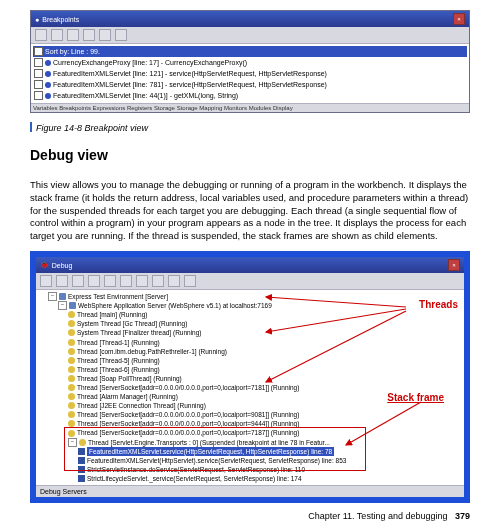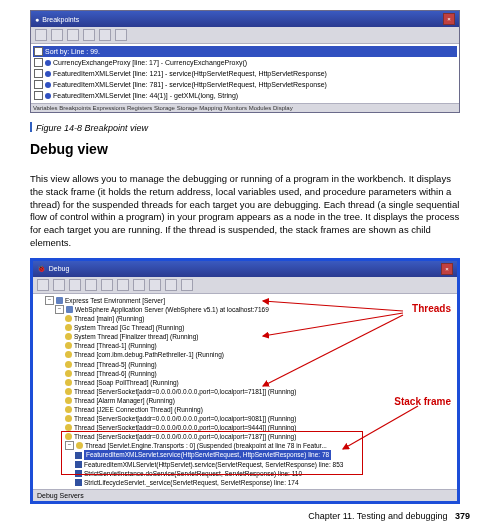--- a/index.html
+++ b/index.html
@@ -1,31 +1,31 @@
 <!DOCTYPE html>
 <html><head>
 <meta charset="utf-8">
 <style>
 body { margin:0; padding:0; font-family:Arial,Helvetica,sans-serif; background:#fff; width:500px; height:529px; overflow:hidden; }
-.page { padding:10px 40px 10px 30px; }
+.page { padding:10px 30px 10px 30px; }
 .win { border:1px solid #6a6a8a; background:#e8e8f0; margin-bottom:4px; font-size:7px; }
 .titlebar { background:linear-gradient(#3a5ac0,#2a3a90); color:#fff; padding:2px 4px; display:flex; align-items:center; gap:3px; }
 .titlebar .close { margin-left:auto; width:10px; height:10px; background:#c04040; border:1px solid #803030; display:flex; align-items:center; justify-content:center; font-size:6px; color:#fff; }
 .toolbar { background:#d8d8e0; padding:2px 4px; border-bottom:1px solid #b0b0c0; display:flex; gap:4px; }
 .tb-btn { width:10px; height:10px; background:#e0e0e8; border:1px solid #a0a0b0; }
 .content { background:#fff; padding:2px; }
 .bp-line { display:flex; align-items:center; gap:2px; padding:1px; }
 .bp-dot { width:6px; height:6px; border-radius:50%; background:#3050c0; flex-shrink:0; }
 .bp-check { width:7px; height:7px; border:1px solid #666; background:#fff; flex-shrink:0; }
 .tabs { background:#d8d8e0; border-top:1px solid #b0b0c0; padding:1px 2px; font-size:6px; color:#333; }
 .caption { font-style:italic; font-size:9px; margin:4px 0 10px 0; }
 .blue-bar { display:inline-block; width:2px; height:10px; background:#3060c0; vertical-align:middle; margin-right:4px; }
-h2 { font-size:14px; font-weight:bold; margin:6px 0 4px 0; }
+h2 { font-size:14px; font-weight:bold; margin:12px 0 4px 0; }
 .body-text { font-size:9.5px; line-height:1.35; margin:16px 0 8px 0; }
-.debug-win { border:3px solid #1d4ed8; background:#c4b5fd; font-size:7px; position:relative; }
+.debug-win { border:6px solid #1d4ed8; background:#c4b5fd; font-size:7px; position:relative; }
 .tree { background:#fff; padding:2px 4px; font-family:Arial; font-size:6.5px; line-height:1.4; }
 .tree-line { white-space:nowrap; display:flex; align-items:center; gap:2px; }
 .ind1 { padding-left:8px; } .ind2 { padding-left:18px; } .ind3 { padding-left:28px; } .ind4 { padding-left:38px; }
 .tree-icon { width:7px; height:7px; flex-shrink:0; }
 .icon-srv { background:#6080c0; border-radius:1px; }
 .icon-thr { background:#e0c040; border-radius:50%; }
 .icon-frm { background:#3050a0; }
 .exp { width:7px; height:7px; border:1px solid #888; background:#fff; font-size:6px; line-height:5px; text-align:center; flex-shrink:0; color:#333; }
 .sel { background:#3050c0; color:#fff; padding:0 2px; }
 .red-label { position:absolute; color:#c00; font-weight:bold; font-size:10px; }
@@ -201,21 +201,21 @@
           <marker id="ah" markerWidth="6" markerHeight="6" refX="5" refY="3" orient="auto">
             <path d="M0,0 L6,3 L0,6 Z" fill="#c00"></path>
           </marker>
         </defs>
       <line x1="370" y1="20" x2="230" y2="10" stroke="#c00" stroke-width="1.2" marker-end="url(#ah)"></line>
       <line x1="370" y1="22" x2="230" y2="45" stroke="#c00" stroke-width="1.2" marker-end="url(#ah)"></line>
       <line x1="370" y1="24" x2="230" y2="95" stroke="#c00" stroke-width="1.2" marker-end="url(#ah)"></line>
       <line x1="385" y1="115" x2="310" y2="158" stroke="#c00" stroke-width="1.2" marker-end="url(#ah)"></line>
     </svg>
     <div class="red-label" style="top:42px;right:6px;">Threads</div>
-    <div class="red-label" style="top:135px;right:6px;">Stack frame</div>
+    <div class="red-label" style="top:135px;right:20px;text-decoration:underline;">Stack frame</div>
     <div style="position:absolute;border:1.5px solid #c00;left:28px;top:170px;width:300px;height:42px;pointer-events:none;"></div>
   </div>
 
 </div>
 
 <div class="footer">
   <span>Chapter 11. Testing and debugging</span>&nbsp;&nbsp;
   <span class="pn">379</span>
 </div>
 

